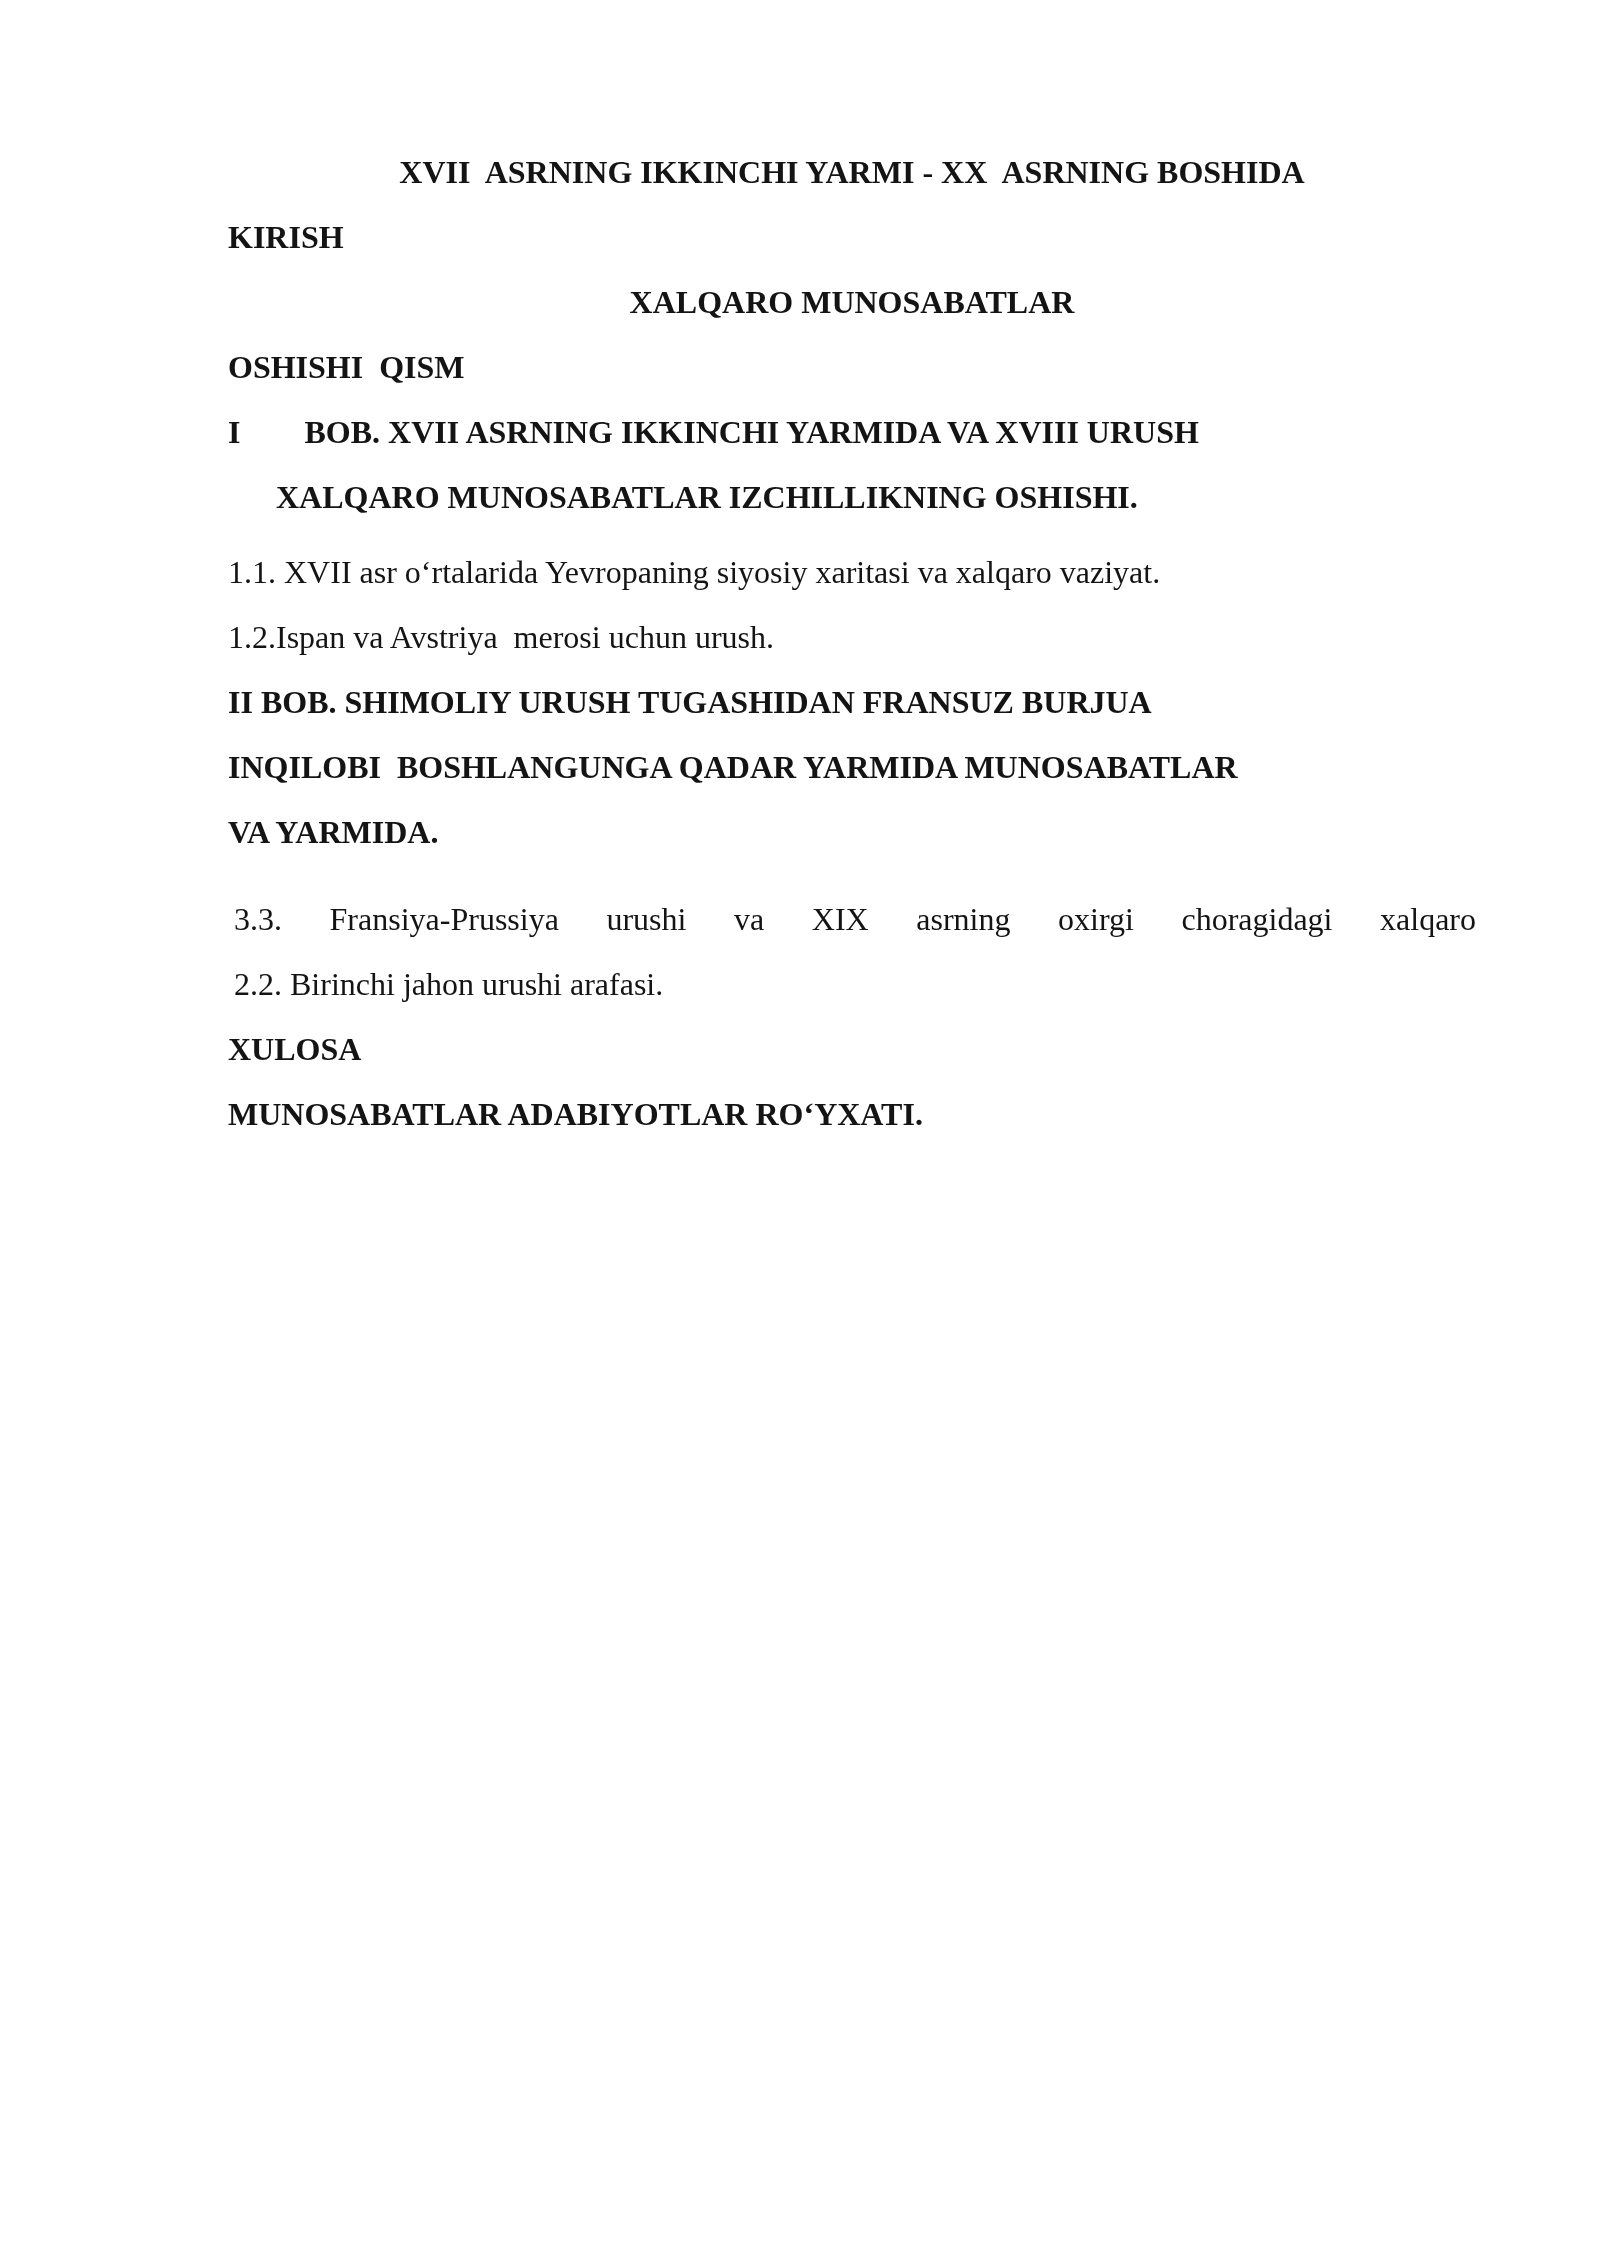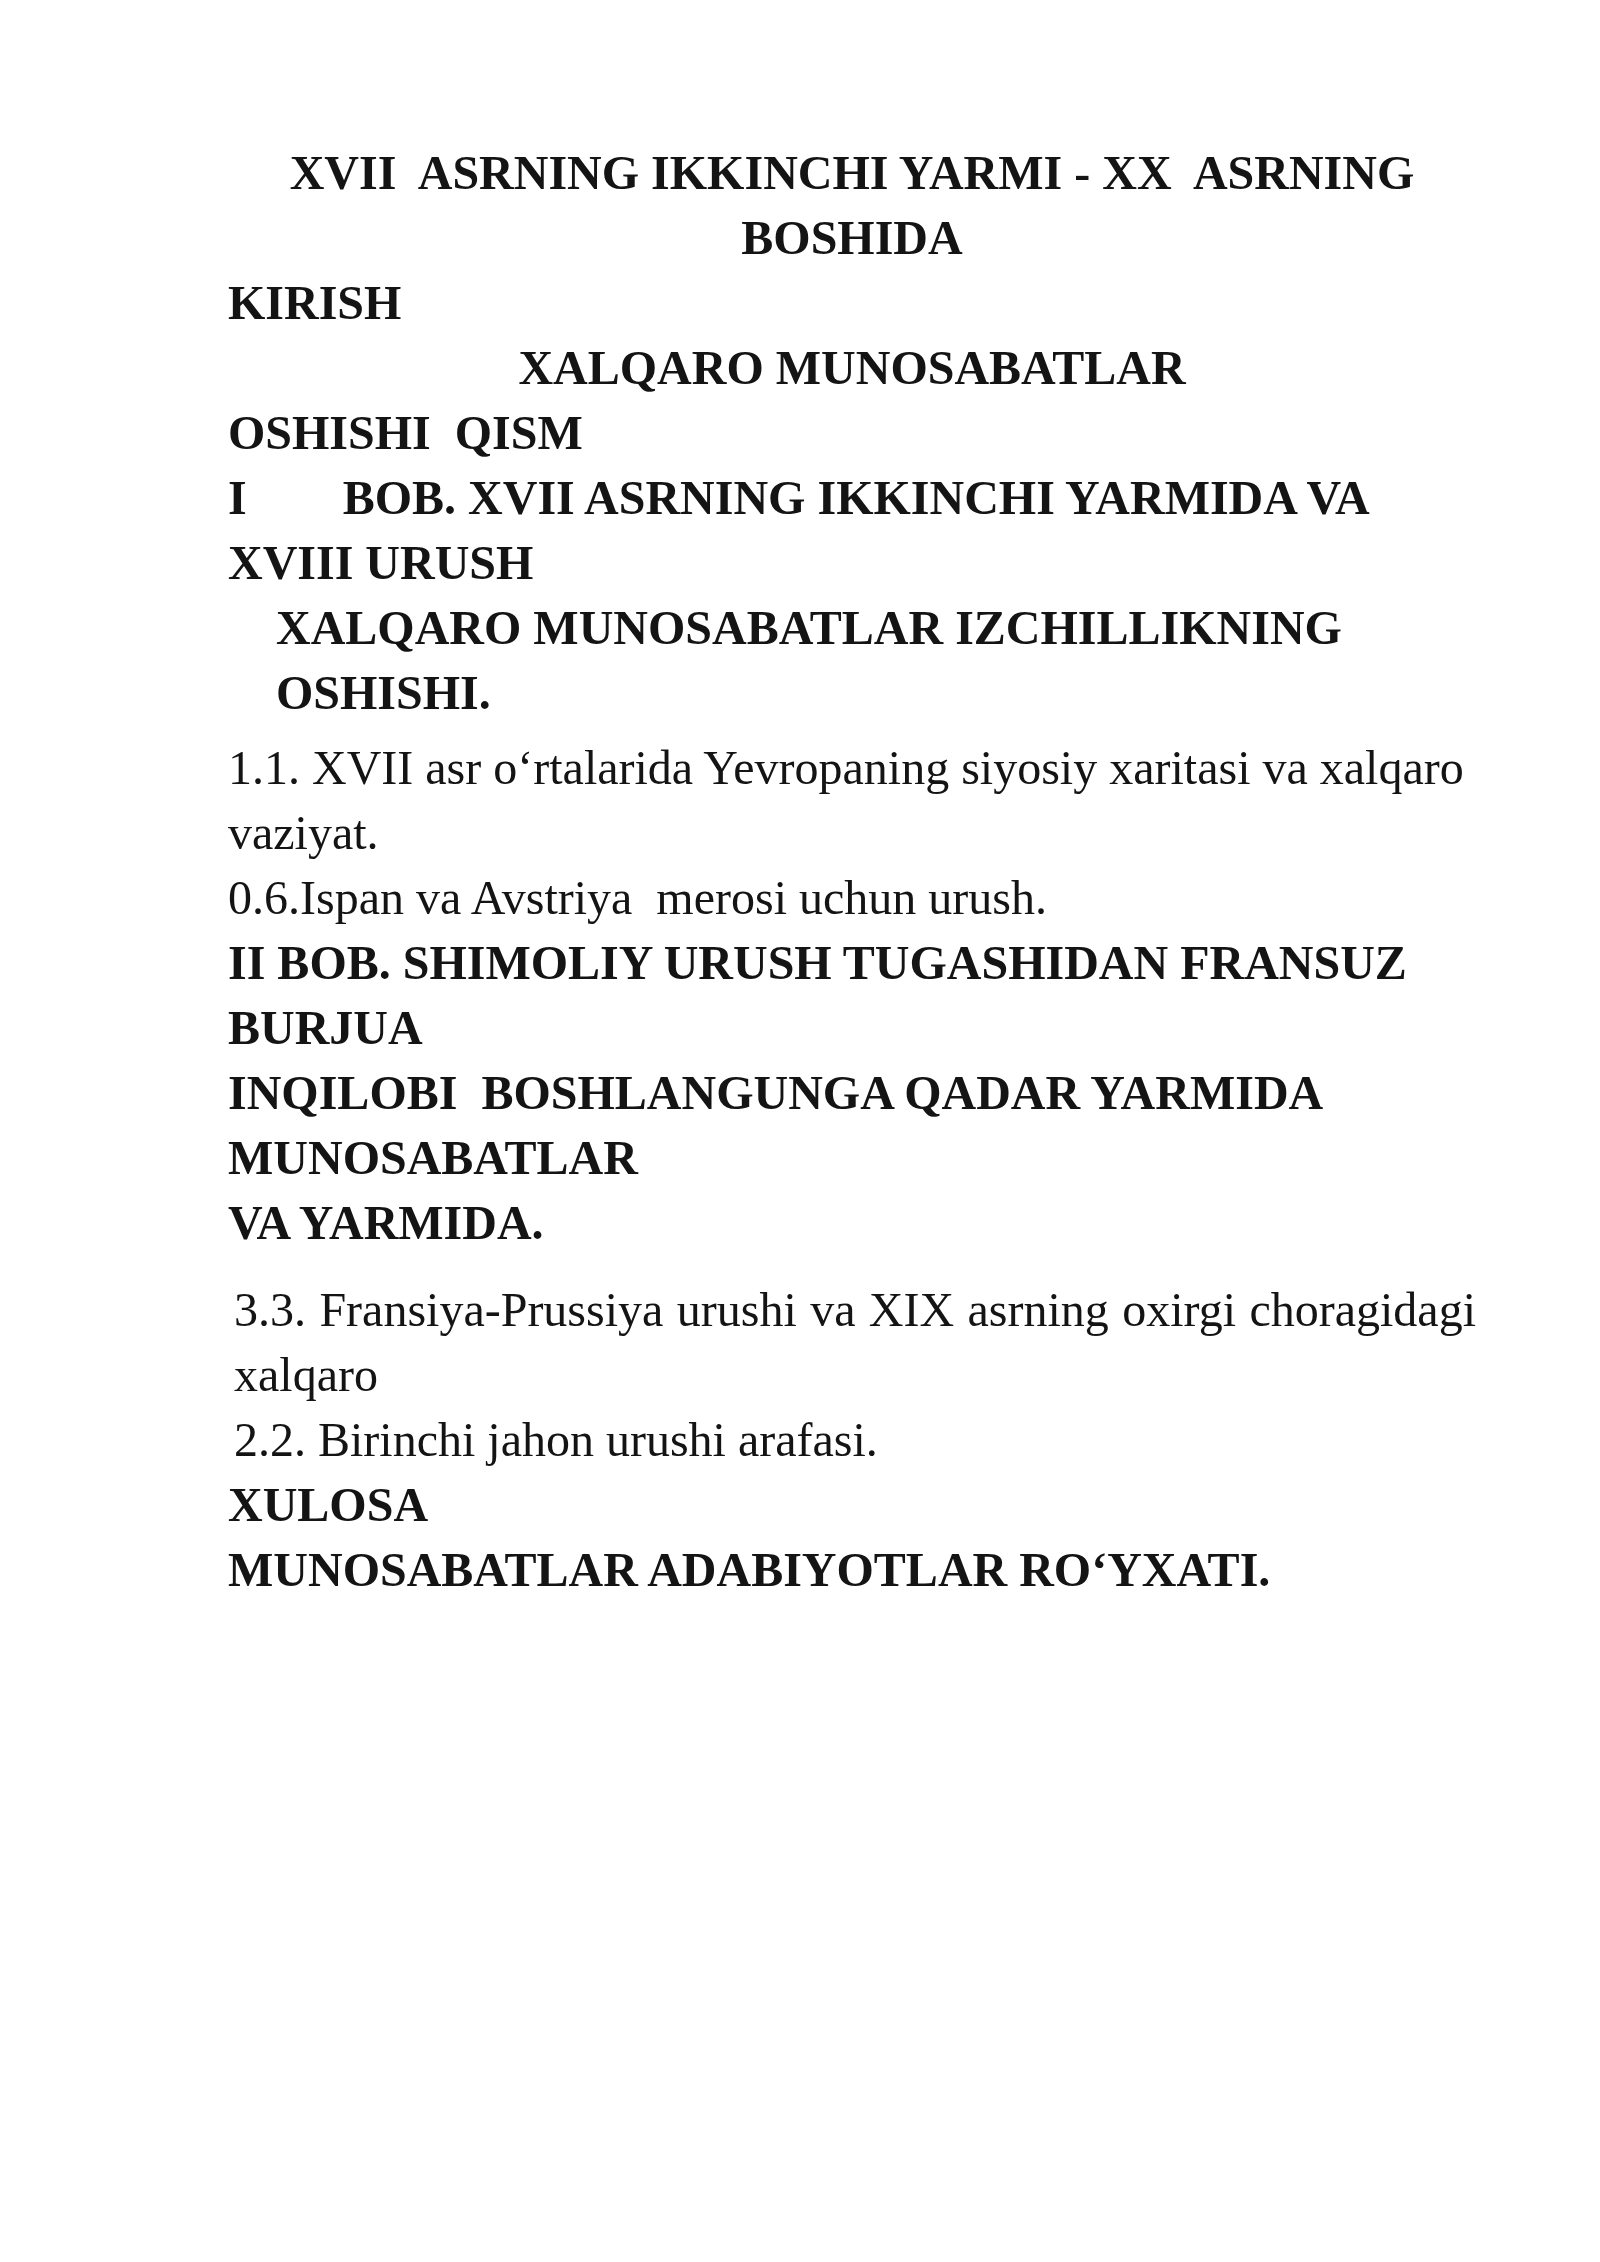--- a/index.html
+++ b/index.html
@@ -8,21 +8,21 @@
     background: #ffffff;
   }
   .page {
     position: relative;
     width: 1600px;
     height: 2004px;
     background: #ffffff;
     box-sizing: border-box;
     padding: 140px 124px 0 228px;
     font-family: "Liberation Serif", "DejaVu Serif", serif;
-    font-size: 48px;
+    font-size: 32px;
     line-height: 65px;
     color: #141414;
     overflow: hidden;
   }
   .line {
     margin: 0;
     white-space: pre-wrap;
   }
   .bold   { font-weight: bold; }
   .center { text-align: center; }
@@ -48,21 +48,21 @@
   <p class="line center bold">XALQARO MUNOSABATLAR</p>
 
   <p class="line bold">OSHISHI  QISM</p>
 
   <p class="line bold">I        BOB. XVII ASRNING IKKINCHI YARMIDA VA XVIII URUSH</p>
 
   <p class="line bold indent">XALQARO MUNOSABATLAR IZCHILLIKNING OSHISHI.</p>
 
   <p class="line gap-sm">1.1. XVII asr oʻrtalarida Yevropaning siyosiy xaritasi va xalqaro vaziyat.</p>
 
-  <p class="line">0.6.Ispan va Avstriya  merosi uchun urush.</p>
+  <p class="line">1.2.Ispan va Avstriya  merosi uchun urush.</p>
 
   <p class="line bold">II BOB. SHIMOLIY URUSH TUGASHIDAN FRANSUZ BURJUA</p>
 
   <p class="line bold">INQILOBI  BOSHLANGUNGA QADAR YARMIDA MUNOSABATLAR</p>
 
   <p class="line bold">VA YARMIDA.</p>
 
   <p class="line body-indent justify gap-md">3.3. Fransiya-Prussiya urushi va XIX asrning oxirgi choragidagi xalqaro</p>
 
 

